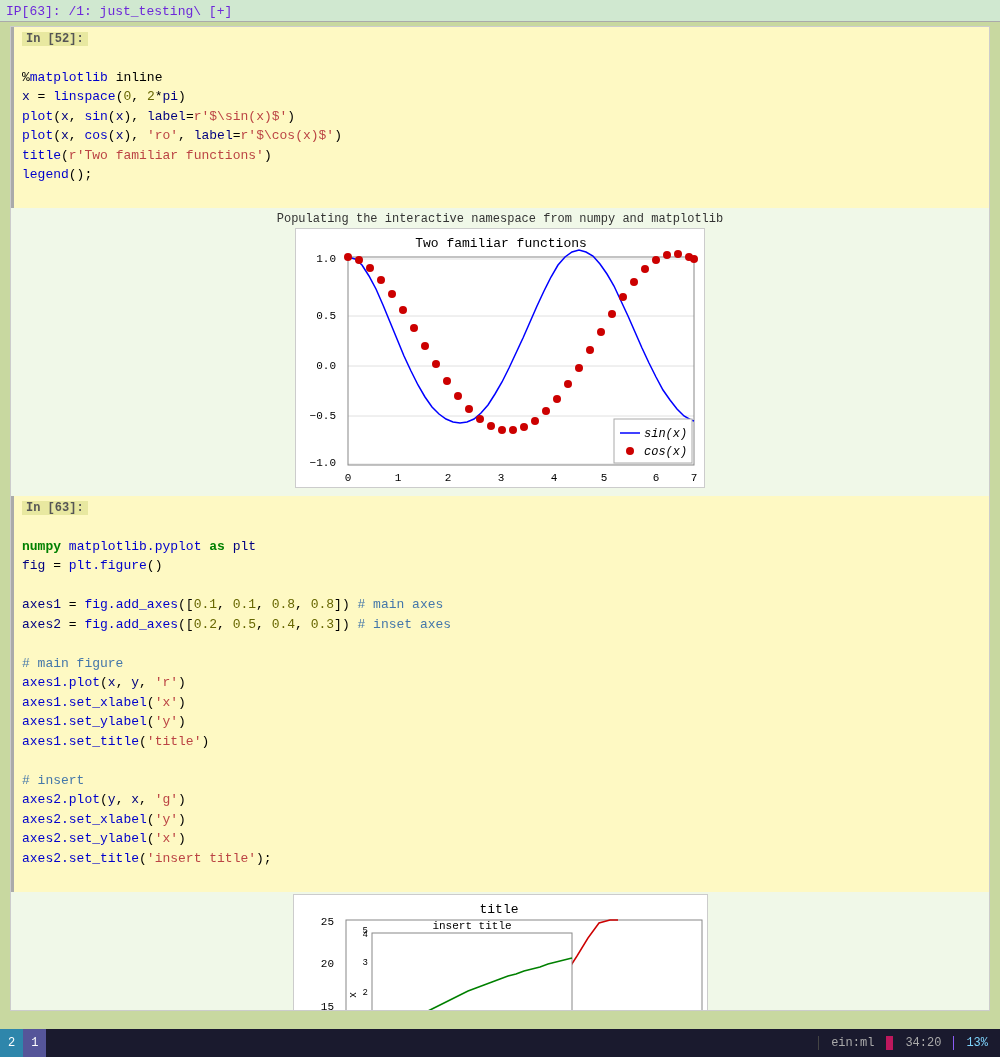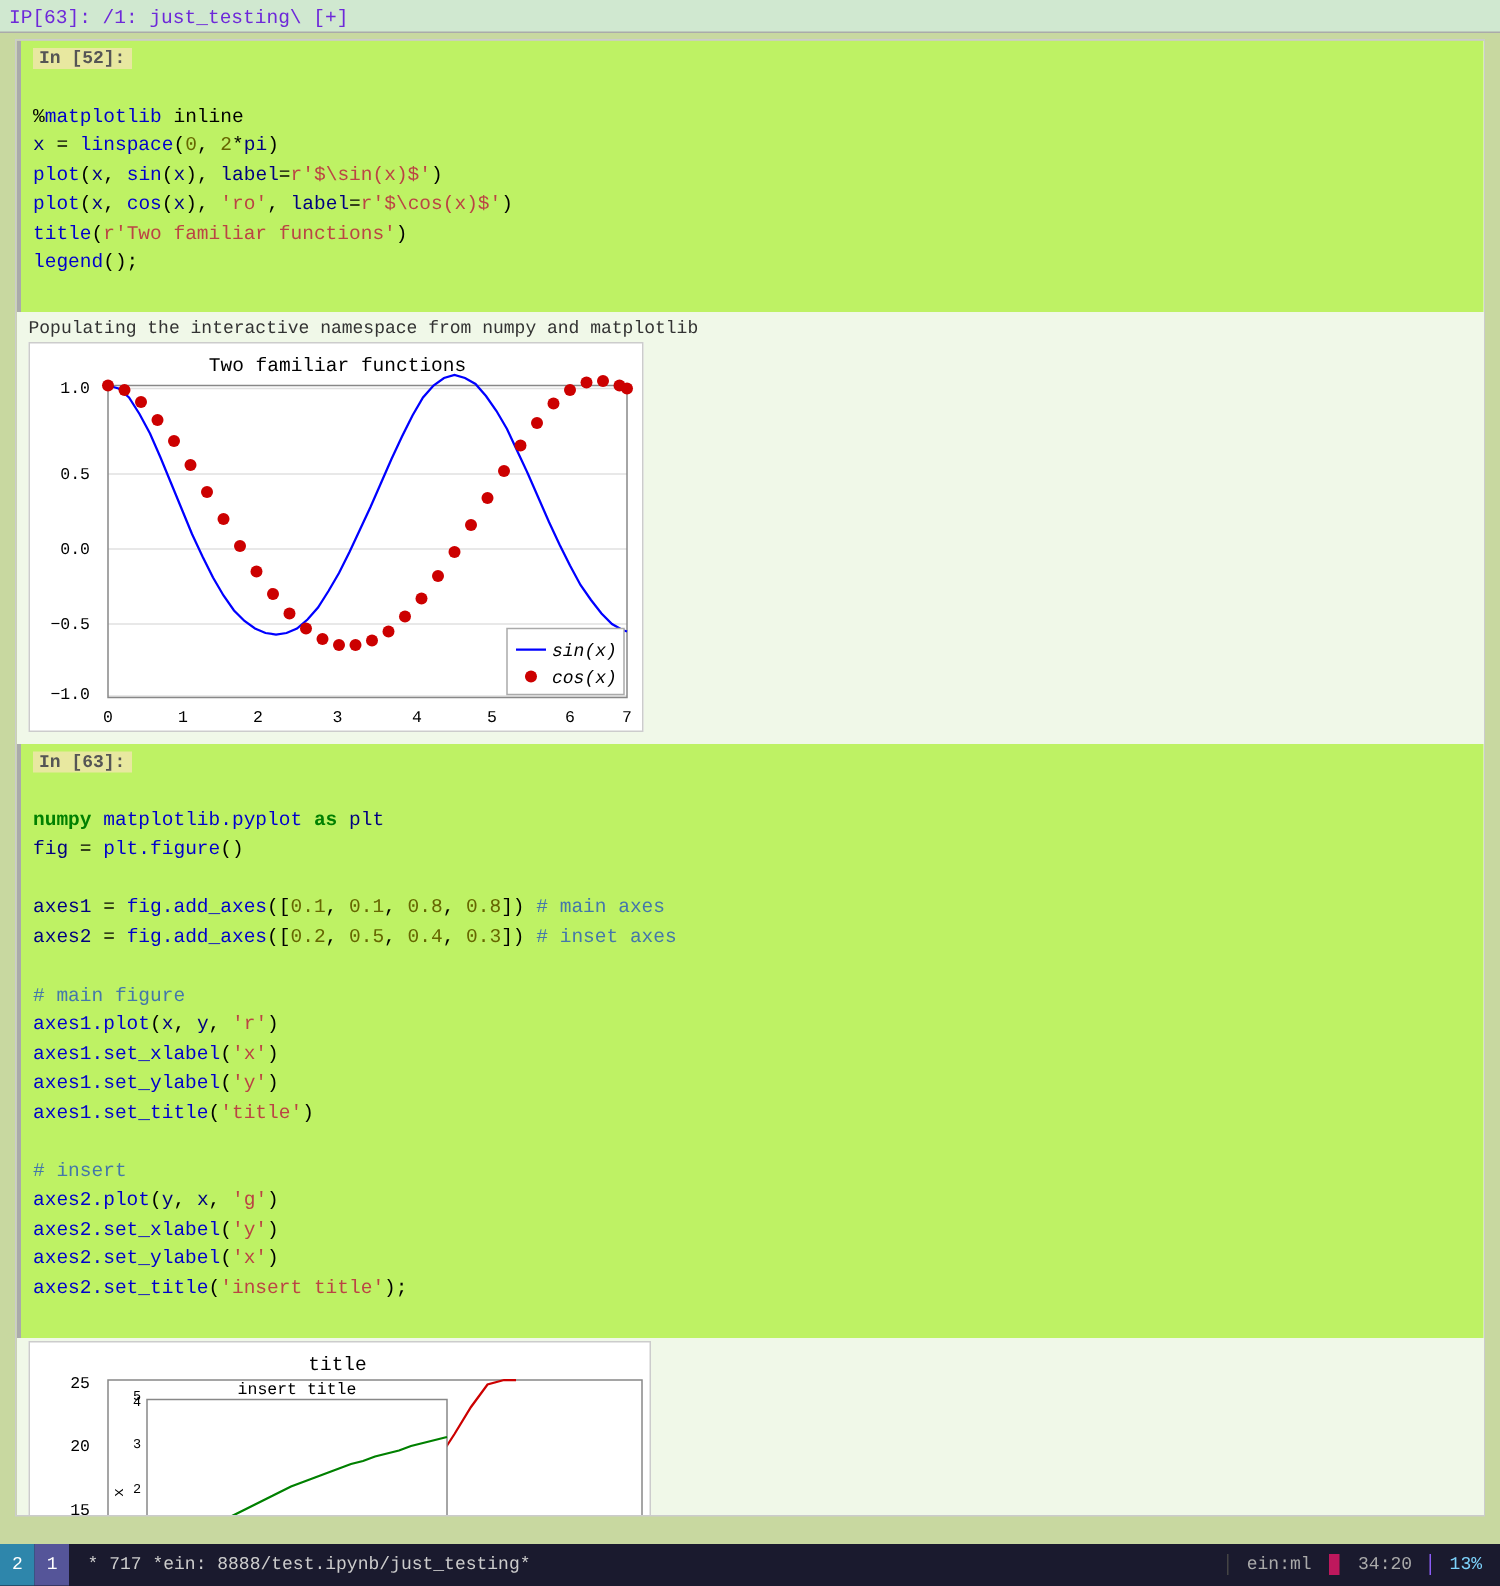--- a/index.html
+++ b/index.html
@@ -36,21 +36,21 @@
       border: 1px solid #ccc;
     }
 
     .cell {
       padding: 4px 8px;
       border-left: 3px solid transparent;
     }
 
     .cell-in {
       border-left: 3px solid #aaa;
-      background: #bef264;
+      background: #fef9c3;
       padding: 4px 8px;
     }
 
     .cell-label {
       color: #555;
       font-size: 12px;
       font-weight: bold;
       background: #e8e8a0;
       display: inline-block;
       padding: 0 4px;
@@ -60,20 +60,21 @@
     .cell-code {
       color: #000;
       white-space: pre;
       line-height: 1.5;
     }
 
     .cell-output {
       padding: 2px 8px 4px 8px;
       color: #333;
       background: #f0f8e8;
+      text-align: center;
     }
 
     
     .kw { color: #008000; font-weight: bold; }  
     .fn { color: #0000cc; }  
     .str { color: #bb4444; }  
     .num { color: #666600; }  
     .cm { color: #4477aa; }  
     .var { color: #000080; }
     .plain { color: #000; }
@@ -346,21 +347,16 @@
             198,087 206,084 214,081 222,079 230,076 238,074 246,072 254,069 262,067 270,065 278,063"></polyline>
       </svg>
     </div>
   </div>
 
 </div>
 
 <div id="status-bar">
   <div class="status-cell-num">2</div>
   <div class="status-num2">1</div>
-  <div class="status-file">
-    <span>*</span>
-    <span>717</span>
-    <span>*ein: 8888/test.ipynb/just_testing*</span>
-  </div>
   <div class="status-mode">ein:ml</div>
   <div class="status-pos">34:20</div>
   <div class="status-pct">13%</div>
 </div>
 
 </body></html>

